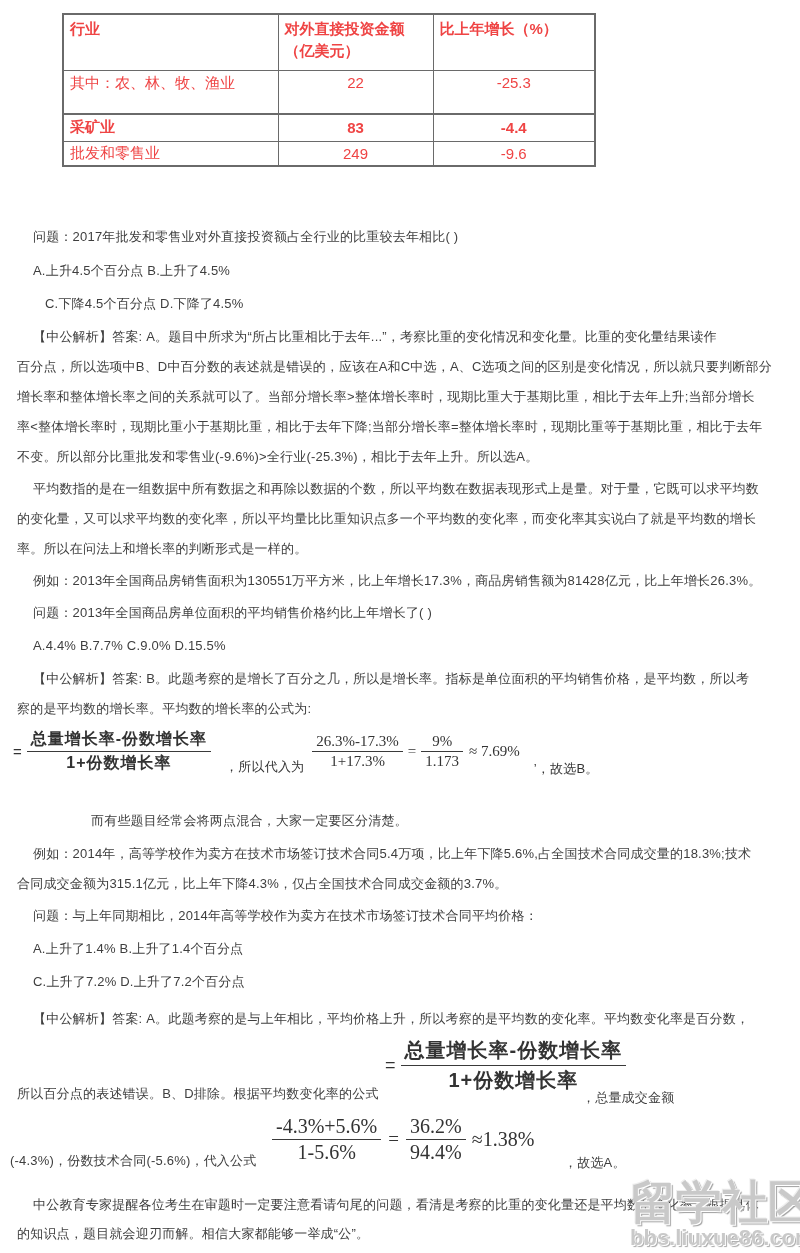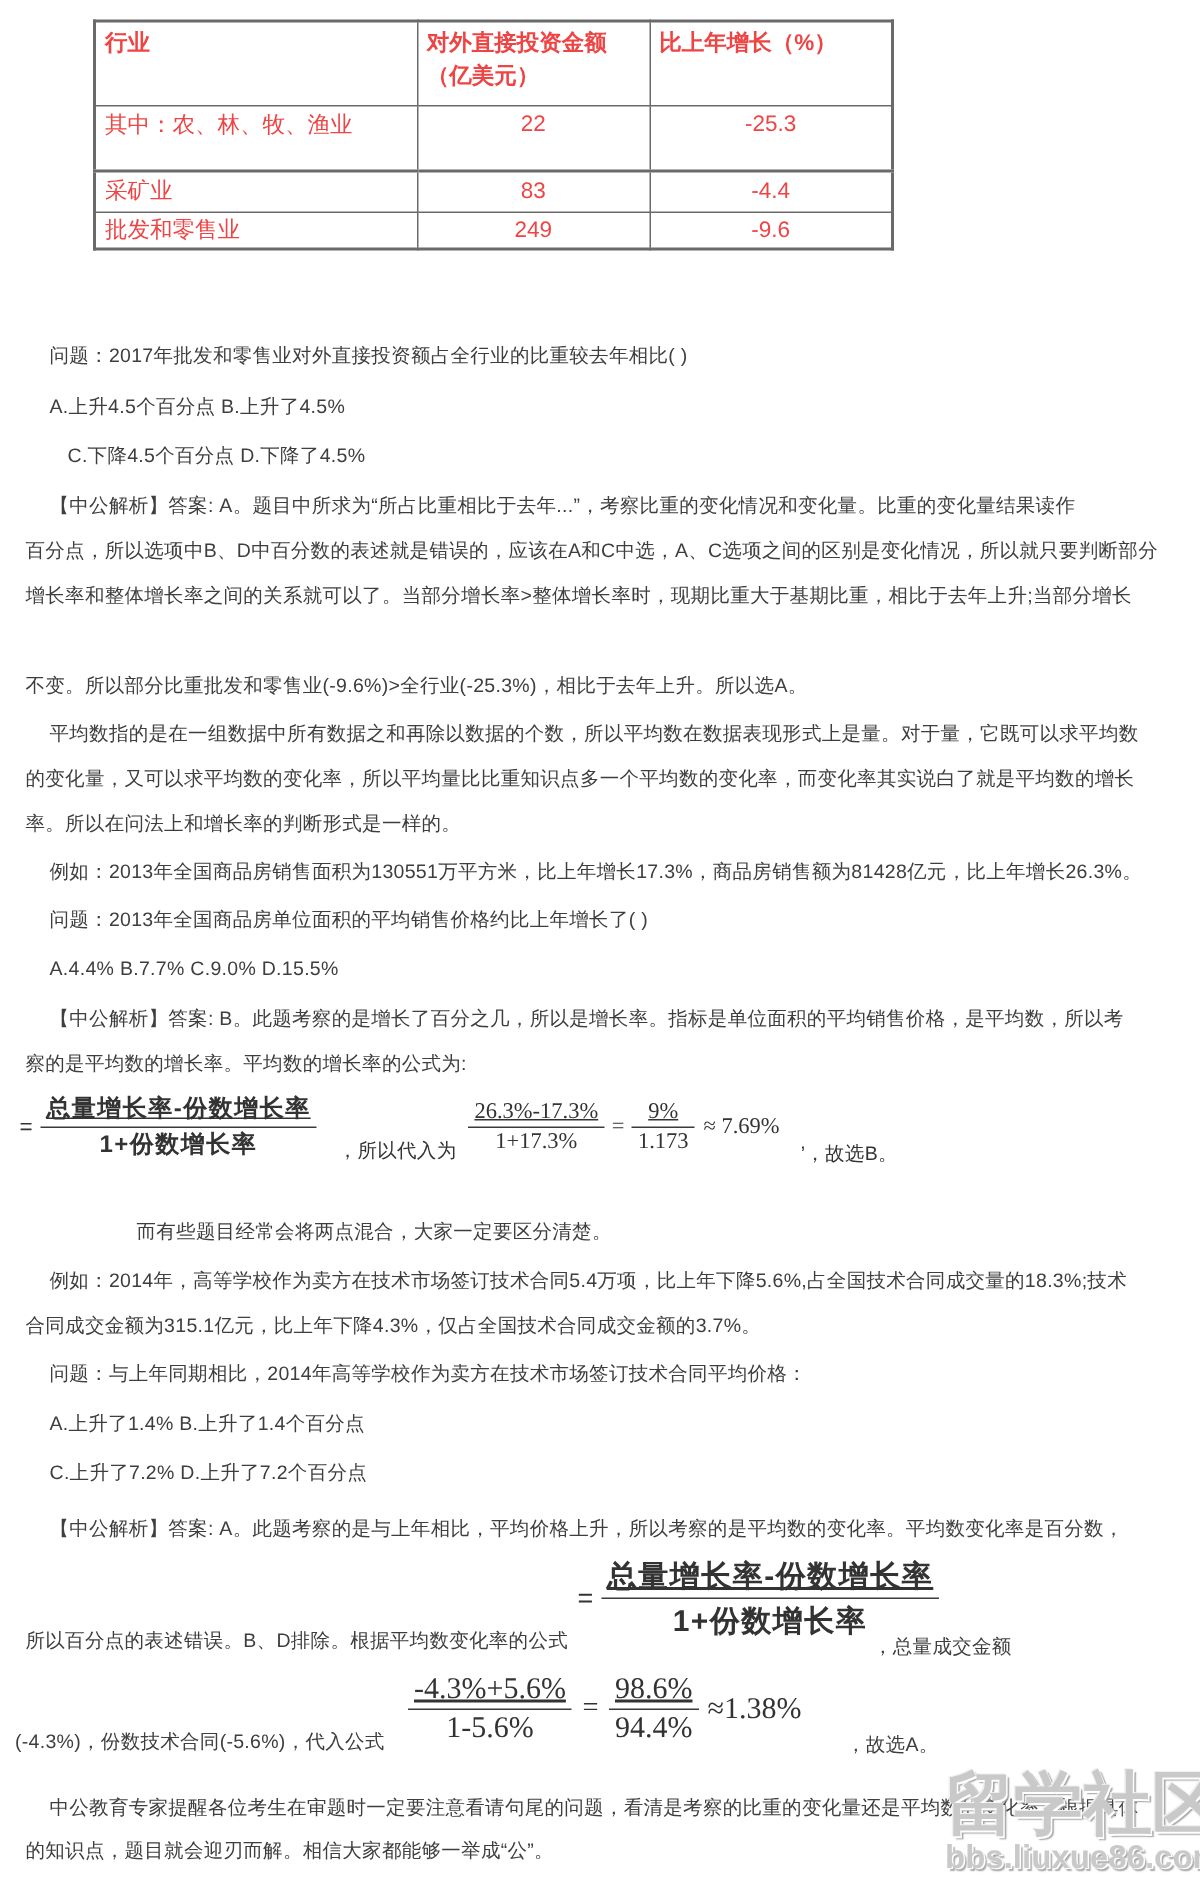--- a/index.html
+++ b/index.html
@@ -41,32 +41,32 @@
     padding:3px 6px; font-weight:bold;
     line-height:22px;
   }
   .tbl td.c1 { text-align:left; padding-left:6px; }
   .tbl td.num { text-align:center; }
   .tbl tr.hr  { height:56px; }
   .tbl tr.r0  { height:25px; }
   .tbl tr.r1  { height:44px; }
   .tbl tr.r1 td { vertical-align:top; padding-top:3px; }
   .tbl tr.r2  { height:27px; }
-  .tbl tr.r2 td { border-top-width:2px; }
+  .tbl tr.r2 td { border-top-width:2px;font-weight:bold; }
   .tbl tr.r3  { height:25px; }
 
   
   .fblock {
     position:absolute;
     display:flex; align-items:center;
     color:#333333;
     white-space:nowrap;
   }
   .frac { display:inline-block; text-align:center; vertical-align:middle; }
-  .frac .fnum { display:block; padding:0 4px 1px;text-decoration:underline; }
+  .frac .fnum { display:block; padding:0 4px 1px; }
   .frac .fden { display:block; border-top:1.5px solid #3a3a3a; padding:1px 4px 0; }
   .fcjk  { font-weight:bold; font-size:16px; letter-spacing:1px; }
   .fcjk2 { font-weight:bold; font-size:20px; letter-spacing:1px; }
   .fser  { font-family:"Liberation Serif", serif; font-size:15px; }
   .fser3 { font-family:"Liberation Serif", serif; font-size:20px; }
   .feq   { margin:0 5px; font-size:15px; }
   .feq3  { margin:0 7px; font-size:19px; font-family:"Liberation Serif", serif; }
   .fmid  { font-size:13px; position:relative; top:16px; margin:0 8px 0 14px; letter-spacing:0.2px; }
   .ftail { font-size:13px; position:relative; top:18px; margin-left:14px; letter-spacing:0.2px; }
   .fapprox  { margin-left:6px; }
@@ -122,20 +122,21 @@
       </tr>
     </tbody>
   </table>
 
   <div class="line" style="left:33px; top:229px;">问题：2017年批发和零售业对外直接投资额占全行业的比重较去年相比( )</div>
   <div class="line" style="left:33px; top:263px;">A.上升4.5个百分点 B.上升了4.5%</div>
   <div class="line" style="left:33px; top:296px;margin-left:12px;">C.下降4.5个百分点 D.下降了4.5%</div>
   <div class="line" style="left:33px; top:329px;">【中公解析】答案: A。题目中所求为“所占比重相比于去年...”，考察比重的变化情况和变化量。比重的变化量结果读作</div>
   <div class="line" style="left:17px; top:359px;">百分点，所以选项中B、D中百分数的表述就是错误的，应该在A和C中选，A、C选项之间的区别是变化情况，所以就只要判断部分</div>
   <div class="line" style="left:17px; top:389px;">增长率和整体增长率之间的关系就可以了。当部分增长率&gt;整体增长率时，现期比重大于基期比重，相比于去年上升;当部分增长</div>
+  <div class="line" style="left:17px; top:419px;">率&lt;整体增长率时，现期比重小于基期比重，相比于去年下降;当部分增长率=整体增长率时，现期比重等于基期比重，相比于去年</div>
   <div class="line" style="left:17px; top:449px;">不变。所以部分比重批发和零售业(-9.6%)&gt;全行业(-25.3%)，相比于去年上升。所以选A。</div>
   <div class="line" style="left:33px; top:481px;">平均数指的是在一组数据中所有数据之和再除以数据的个数，所以平均数在数据表现形式上是量。对于量，它既可以求平均数</div>
   <div class="line" style="left:17px; top:511px;">的变化量，又可以求平均数的变化率，所以平均量比比重知识点多一个平均数的变化率，而变化率其实说白了就是平均数的增长</div>
   <div class="line" style="left:17px; top:541px;">率。所以在问法上和增长率的判断形式是一样的。</div>
   <div class="line" style="left:33px; top:573px;">例如：2013年全国商品房销售面积为130551万平方米，比上年增长17.3%，商品房销售额为81428亿元，比上年增长26.3%。</div>
   <div class="line" style="left:33px; top:605px;">问题：2013年全国商品房单位面积的平均销售价格约比上年增长了( )</div>
   <div class="line" style="left:33px; top:638px;">A.4.4% B.7.7% C.9.0% D.15.5%</div>
   <div class="line" style="left:33px; top:671px;">【中公解析】答案: B。此题考察的是增长了百分之几，所以是增长率。指标是单位面积的平均销售价格，是平均数，所以考</div>
   <div class="line" style="left:17px; top:701px;">察的是平均数的增长率。平均数的增长率的公式为:</div>
   <div class="line" style="left:49px; top:813px;margin-left:42px;">而有些题目经常会将两点混合，大家一定要区分清楚。</div>
@@ -179,21 +180,21 @@
   <div class="line" style="left:582px; top:1090px;">，总量成交金额</div>
 
   <div class="line" style="left:10px; top:1153px;">(-4.3%)，份数技术合同(-5.6%)，代入公式</div>
   <div class="fblock" style="left:272px; top:1114px; height:50px;">
     <span class="frac fser3">
       <span class="fnum">-4.3%+5.6%</span>
       <span class="fden">1-5.6%</span>
     </span>
     <span class="feq3">=</span>
     <span class="frac fser3">
-      <span class="fnum">98.6%</span>
+      <span class="fnum">36.2%</span>
       <span class="fden">94.4%</span>
     </span>
     <span class="fapprox fser3">≈1.38%</span>
   </div>
   <div class="line" style="left:540px; top:1155px;margin-left:24px;">，故选A。</div>
 
   <div class="wm">
     <div class="wm-title">留学社区</div>
     <div class="wm-url">bbs.liuxue86.com</div>
   </div>

